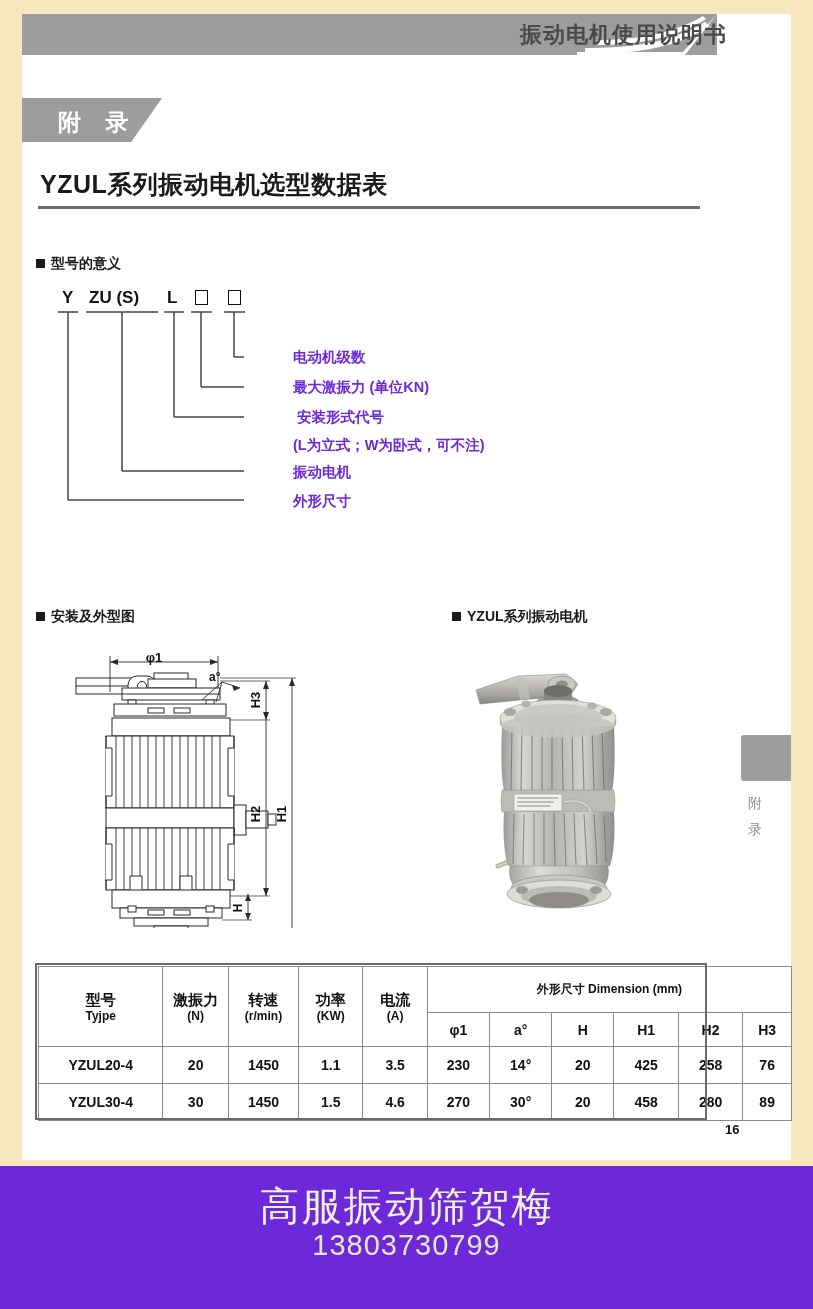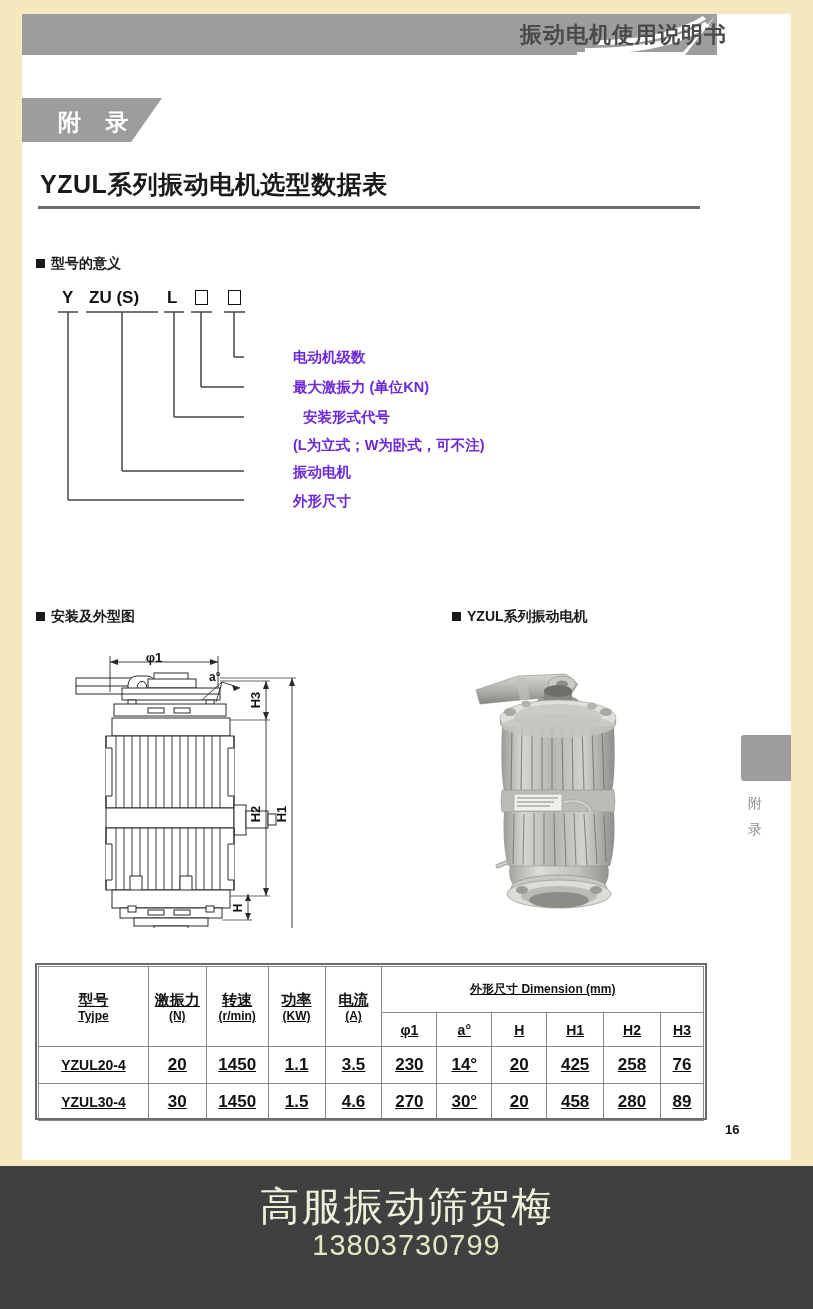--- a/index.html
+++ b/index.html
@@ -104,54 +104,53 @@
   }
   .side-txt {
     position: absolute; left: 741px; top: 790px;
     width: 28px;
     font-size: 14px; color: #8c8c8c; line-height: 26px;
     text-align: center;
   }
   
   table.spec {
     position: absolute; left: 38px; top: 966px;
-    width: 666px;
+    width: 754px;
     border-collapse: collapse;
     background: #fff;
-    text-decoration: underline;
   }
   table.spec td, table.spec th {
     border: 1.3px solid #8a8a8a;
     text-align: center;
     vertical-align: middle;
     color: #111;
     font-weight: bold;
   }
   table.spec tr.hrow th { height: 46px; }
   table.spec .zh { font-size: 15px; display: block; line-height: 19px; }
   table.spec .en { font-size: 12px; display: block; line-height: 14px; font-weight: bold; }
   table.spec .dimhead { font-size: 12px; }
   table.spec .subhead { height: 34px; font-size: 14px; }
-  table.spec td.data { height: 37px; font-size: 17px; }
+  table.spec td.data { height: 37px; font-size: 14px; }
   table.spec td.model { font-size: 14px; }
   .tbl-border {
     position: absolute; left: 35px; top: 963px;
     width: 672px; height: 157px;
     border: 2.5px solid #6b6b6b; pointer-events: none;
   }
   
   .pgnum {
     position: absolute; left: 725px; top: 1122px;
     font-size: 13px; font-weight: bold; color: #111;
   }
   
   .footer {
     position: absolute; left: 0; top: 1166px;
     width: 813px; height: 143px;
-    background: #404040;
+    background: #6d28d9;
   }
   .footer-title {
     position: absolute; left: 0; top: 13px; width: 813px;
     text-align: center;
     font-size: 40px; color: #eef0da; letter-spacing: 2px;
   }
   .footer-phone {
     position: absolute; left: 0; top: 63px; width: 813px;
     text-align: center;
     font-size: 29px; color: #e4e7c4; letter-spacing: 1px;
@@ -211,21 +210,21 @@
         <line x1="198" y1="69" x2="208" y2="69"></line>
         <line x1="165" y1="99" x2="208" y2="99"></line>
         <line x1="138" y1="129" x2="208" y2="129"></line>
         <line x1="86" y1="183" x2="208" y2="183"></line>
         <line x1="32" y1="212" x2="208" y2="212"></line>
       </g>
     </svg>
 
     <div class="desc" style="left:212px; top:60px;">电动机级数</div>
     <div class="desc" style="left:212px; top:90px;">最大激振力 (单位KN)</div>
-    <div class="desc" style="left:222px; top:120px;">安装形式代号</div>
+    <div class="desc" style="left:216px; top:120px;">安装形式代号</div>
     <div class="desc" style="left:212px; top:148px;">(L为立式；W为卧式，可不注)</div>
     <div class="desc" style="left:212px; top:175px;">振动电机</div>
     <div class="desc" style="left:212px; top:204px;">外形尺寸</div>
   </div>
 
   <div class="sub-head" id="sh-draw">
     <span class="bullet"></span><span>安装及外型图</span>
   </div>
 
   <div class="drawing">

